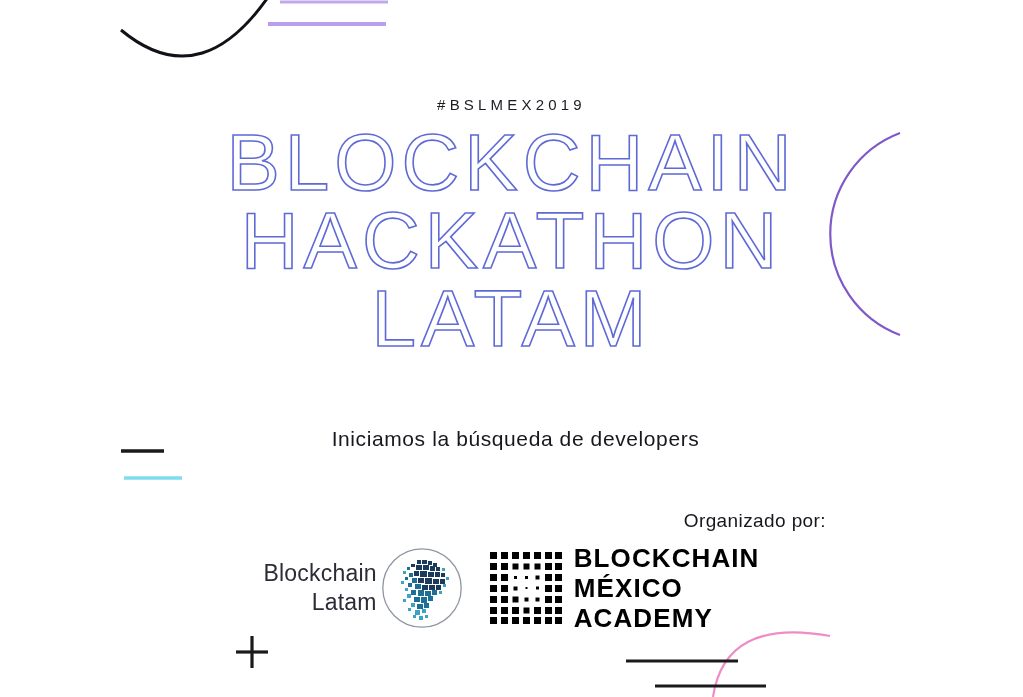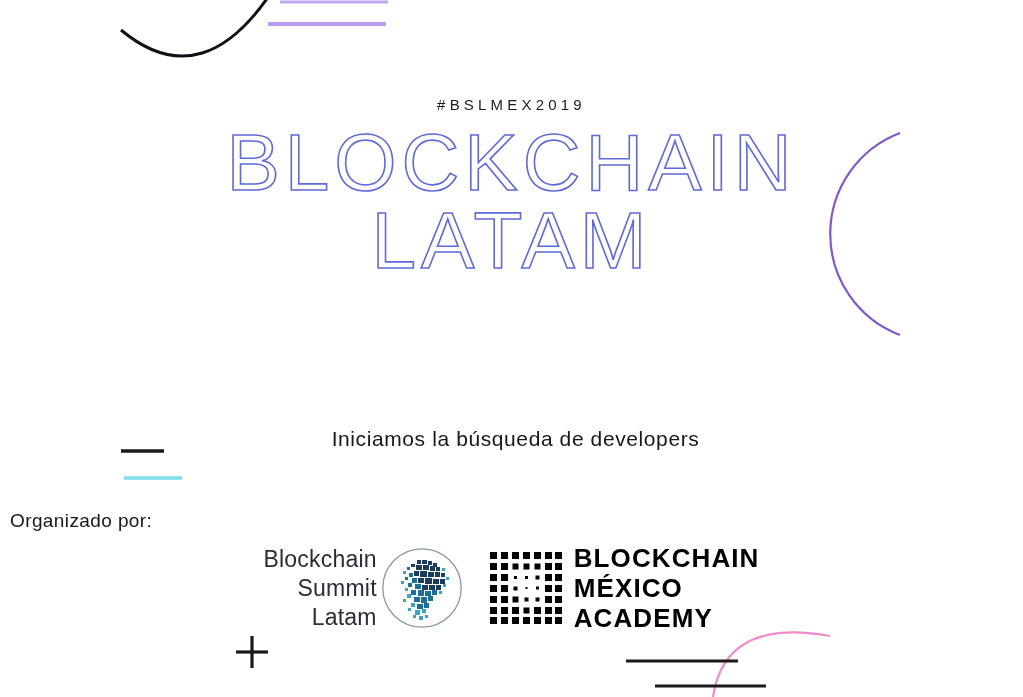--- a/index.html
+++ b/index.html
@@ -79,23 +79,23 @@
     line-height: 31px;
     letter-spacing: 0.6px;
     color: #17171d;
   }
   .subtitle span { display: block; margin-left: 8px; }
 
   
   .organized-by {
     position: absolute;
     top: 510px;
-    left: 10px;
+    left: 0;
     width: 826px;
-    text-align: left;
+    text-align: right;
     font-family: "Liberation Sans", sans-serif;
     font-size: 19px;
     font-weight: 400;
     letter-spacing: 0.4px;
     color: #17171d;
   }
 
   
   .logo-row {
     position: absolute;
@@ -177,35 +177,35 @@
     <path d="M 713 697 Q 725 617 830 636" fill="none" stroke="#ef8cc8" stroke-width="2.2"></path>
 
     <line x1="626" y1="661" x2="738" y2="661" stroke="#1a1a1a" stroke-width="3.2"></line>
     <line x1="655" y1="686" x2="766" y2="686" stroke="#1a1a1a" stroke-width="3.2"></line>
   </svg>
 
   <div class="hashtag">#BSLMEX2019</div>
 
   <div class="hero">
     <span class="hero-line">BLOCKCHAIN</span>
+    <span class="hero-line">HACKATHON</span>
     <span class="hero-line">LATAM</span>
   </div>
 
   <div class="subtitle">
     <span>Iniciamos la búsqueda de developers</span>
   </div>
 
   <div class="organized-by">Organizado por:</div>
 
   <div class="logo-row">
 
     <div class="bsl-logo">
       <div class="bsl-words">
         <span>Blockchain</span>
-        <span>Summit</span>
         <span>Latam</span>
       </div>
       <svg class="bsl-mark" viewBox="0 0 82 82">
         <circle cx="41" cy="41" r="39.2" fill="none" stroke="#8e97a3" stroke-width="1.3"></circle>
         <g fill="#1b3a5c">
           <rect x="36" y="13" width="4" height="4"></rect>
             <rect x="41" y="13" width="5" height="4"></rect>
           <rect x="47" y="14" width="4" height="4"></rect>
             <rect x="52" y="16" width="4" height="4"></rect>
           <rect x="30" y="17" width="4" height="3"></rect>

